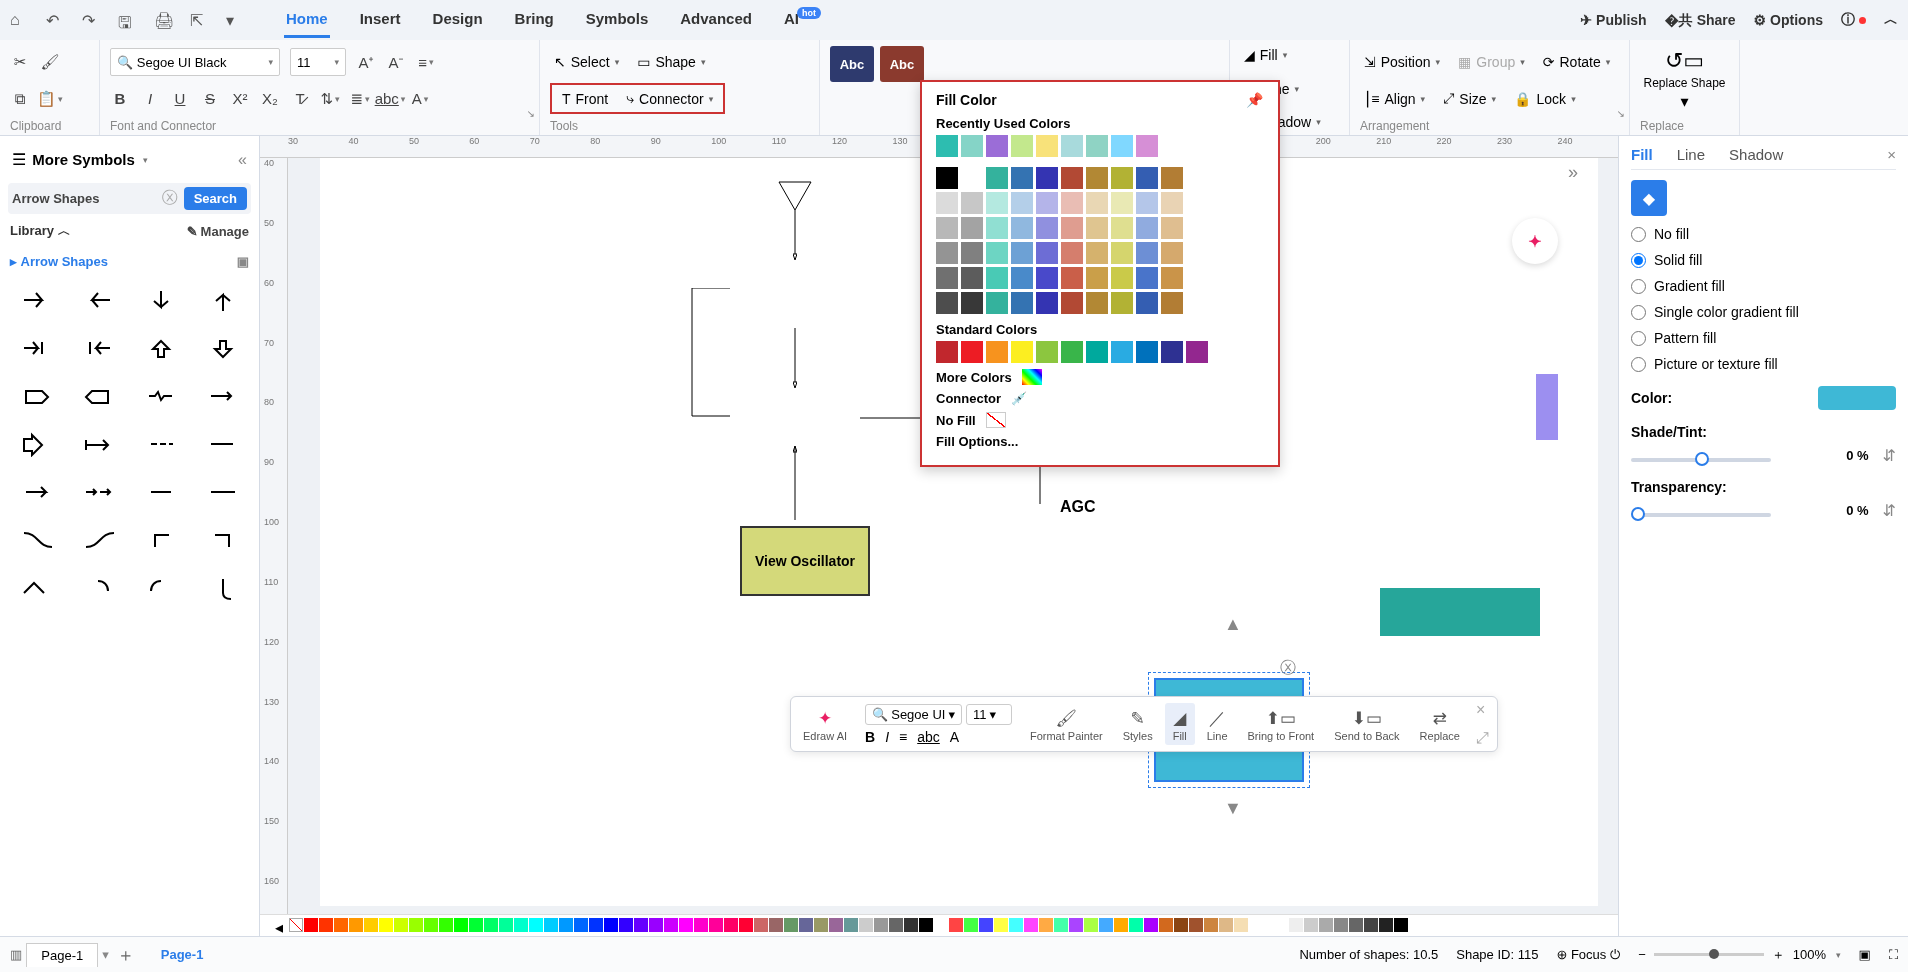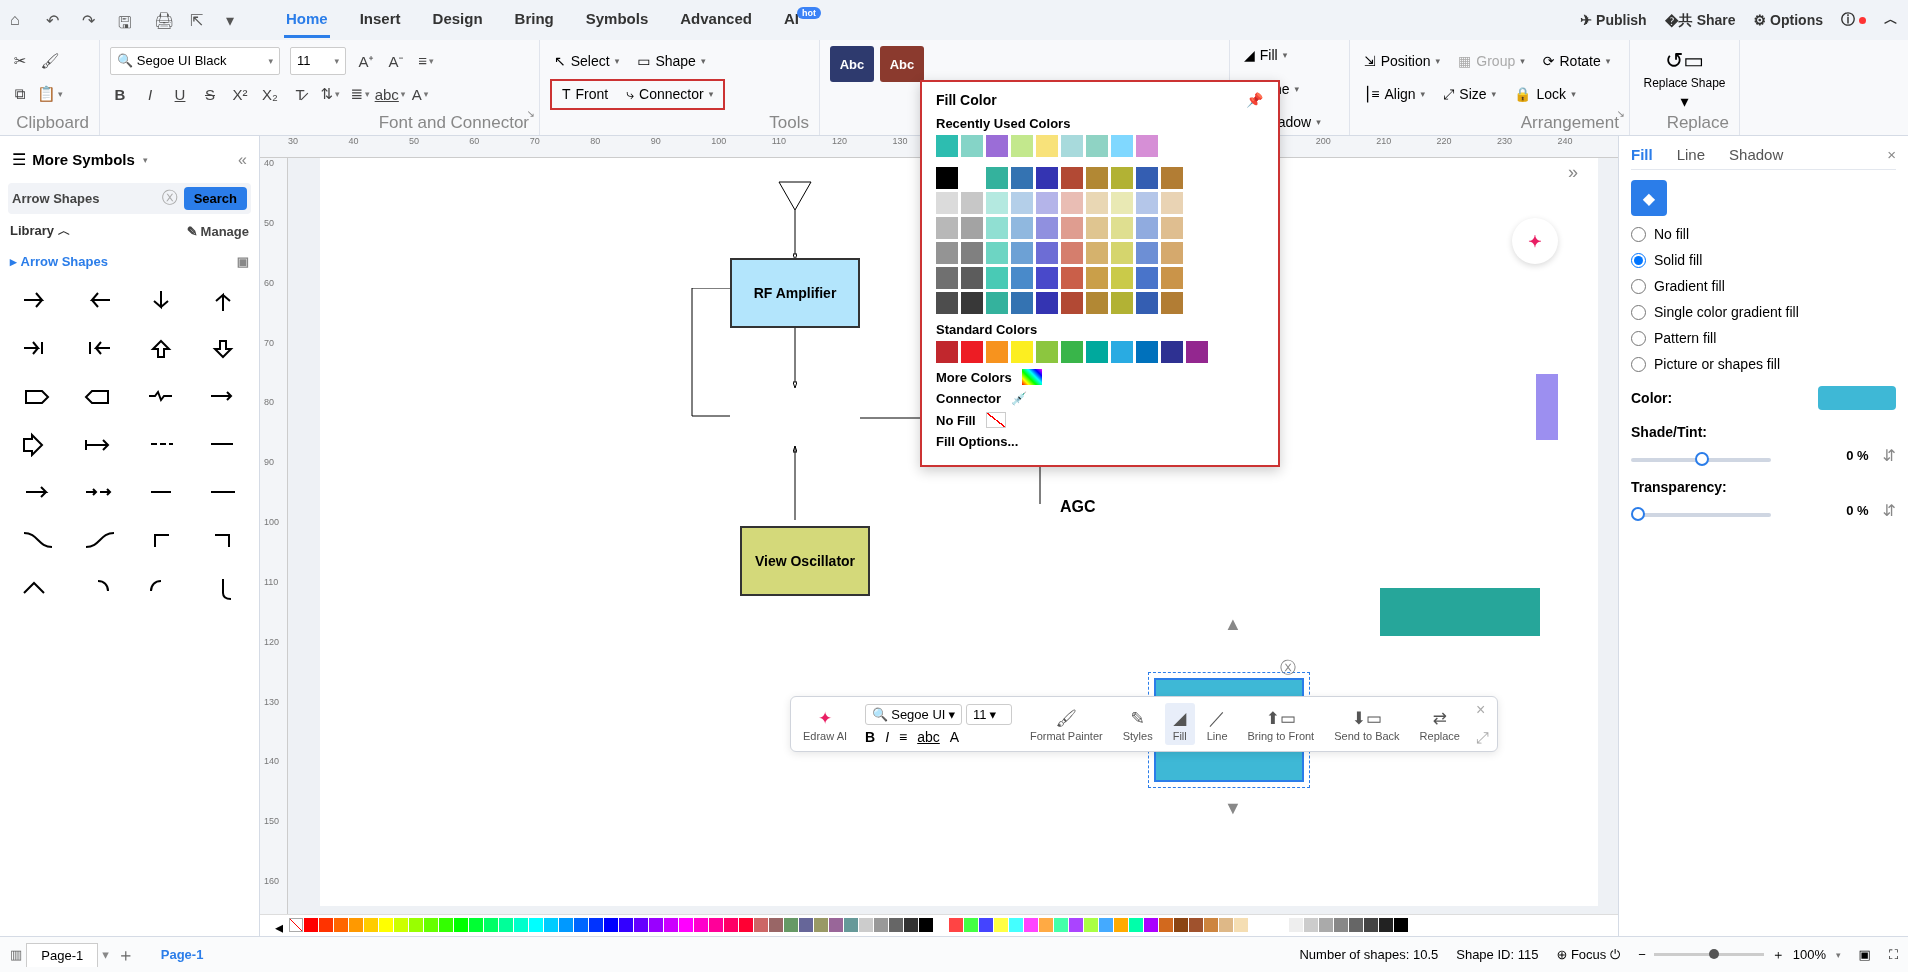--- a/index.html
+++ b/index.html
@@ -11,40 +11,40 @@
 .tabs { margin-left:40px; display:flex; gap:28px; }
 .tabs .tab { font-size:15px; font-weight:600; color:#333; cursor:pointer; padding:8px 2px; }
 .tabs .tab.active { color:#2b7de9; border-bottom:3px solid #2b7de9; }
 .hot { background:#3b82f6; color:#fff; font-size:9px; padding:1px 5px; border-radius:6px; position:relative; top:-8px; left:-2px;}
 .qbar .right { margin-left:auto; display:flex; gap:18px; align-items:center; }
 .qbar .ritem { display:flex; align-items:center; gap:4px; font-size:14px; font-weight:600; color:#333; cursor:pointer;}
 .noti-dot { width:7px; height:7px; background:#f33; border-radius:50%; }
 
 .ribbon { height:96px; background:#f8f9fb; border-bottom:1px solid #d5dbe5; display:flex; }
 .rgroup { border-right:1px solid #e0e4ec; padding:4px 10px 2px; display:flex; flex-direction:column; justify-content:space-between; }
-.rgroup .lbl { text-align:right; font-size:17px; color:#888; padding-top:2px;}
+.rgroup .lbl { text-align:left; font-size:12px; color:#888; padding-top:2px;}
 .rrow { display:flex; align-items:center; gap:10px; height:40px;}
 .rbtn { display:flex; align-items:center; gap:5px; cursor:pointer; font-size:14px; padding:3px 4px; }
 .rbtn .caret { font-size:9px; color:#666; }
 .fontbox { border:1px solid #ccc; background:#fff; height:28px; display:flex; align-items:center; padding:0 6px; font-size:13px; border-radius:2px;}
 .fbold{font-weight:bold;} .fital{font-style:italic;} .funder{text-decoration:underline;} .fstrike{text-decoration:line-through;}
 .ricon{width:20px;height:20px;color:#444;display:inline-flex;align-items:center;justify-content:center;font-size:15px;}
 .dd{font-size:9px;color:#777;margin-left:2px;}
 .redbox{border:2px solid #c33; padding:2px 6px; display:flex; gap:10px;}
 .abc{width:44px;height:36px;display:flex;align-items:center;justify-content:center;color:#fff;font-weight:bold;font-size:13px;border-radius:3px;}
 .dl{position:absolute;right:4px;bottom:16px;font-size:10px;color:#888;cursor:pointer;}
 
 .main { display:flex; height:calc(100% - 40px - 96px - 36px); }
 .sidebar { width:260px; background:#fff; border-right:1px solid #d5dbe5; padding:8px; overflow:hidden;}
 .morebar{display:flex;align-items:center;gap:6px;padding:6px 4px;}
 .morebar .t{font-weight:700;font-size:15px;}
 .collapse{margin-left:auto;color:#888;cursor:pointer;}
 .searchrow{display:flex;gap:6px;margin:8px 0;background:#f1f3f7;border-radius:4px;padding:4px;align-items:center;}
 .searchrow .sch{flex:1;font-size:13px;font-weight:600;color:#444;}
-.searchbtn{background:#2b7de9;color:#000000;font-size:13px;padding:4px 10px;border-radius:4px;font-weight:600;cursor:pointer;text-align:center;}
+.searchbtn{background:#2b7de9;color:#ffffff;font-size:13px;padding:4px 10px;border-radius:4px;font-weight:600;cursor:pointer;text-align:center;}
 .librow{display:flex;align-items:center;font-size:13px;font-weight:600;margin:8px 2px;color:#333;}
 .librow .mg{margin-left:auto;display:flex;align-items:center;gap:3px;color:#444;cursor:pointer;}
 .cat{color:#2b7de9;font-size:13px;font-weight:600;padding:6px 2px;display:flex;align-items:center;gap:4px;}
 .shapegrid{display:grid;grid-template-columns:repeat(4,1fr);gap:10px;padding:6px 2px;}
 .shp{height:38px;border:none;display:flex;align-items:center;justify-content:center;color:#999;}
 .shp svg{width:34px;height:26px;stroke:#aaa;fill:none;stroke-width:2;}
 
 .canvaswrap{flex:1;position:relative;background:#eef1f5;overflow:hidden;}
 .rulerh{height:22px;background:#f3f5f8;border-bottom:1px solid #ccc;display:flex;font-size:9px;color:#777;padding-left:28px;}
 .rulerh span{width:75px;text-align:left;}
@@ -485,21 +485,20 @@
       </div>
     <div class="page">
 
       <svg style="position:absolute;left:455px;top:20px" width="40" height="36">
           <polygon points="20,32 4,4 36,4" fill="#e53935" stroke="#333"></polygon>
         </svg>
       <svg style="position:absolute;left:473px;top:52px" width="4" height="50">
           <line x1="2" y1="0" x2="2" y2="44"></line>
           <polygon points="0,44 4,44 2,50" fill="#000"></polygon>
         </svg>
-      <div class="blk" style="left:410px;top:100px;width:130px;height:70px;background:#b3e5fc">RF Amplifier</div>
       <svg style="position:absolute;left:473px;top:170px" width="4" height="60">
           <line x1="2" y1="0" x2="2" y2="54"></line>
           <polygon points="0,54 4,54 2,60" fill="#000"></polygon>
         </svg>
       <svg style="position:absolute;left:540px;top:256px" width="110" height="8">
           <line x1="0" y1="4" x2="104" y2="4"></line>
           <polygon points="104,1 104,7 110,4" fill="#000"></polygon>
         </svg>
       <div class="blk" style="left:650px;top:228px;width:140px;height:58px;background:#fff176">IF Amplifier</div>
       <svg style="position:absolute;left:790px;top:256px" width="70" height="8">
@@ -622,21 +621,21 @@
     <label class="radio">
         <input type="radio" name="f" style="">
         <span>Single color gradient fill</span>
       </label>
     <label class="radio">
         <input type="radio" name="f" style="">
         <span>Pattern fill</span>
       </label>
     <label class="radio">
         <input type="radio" name="f" style="">
-        <span>Picture or shapes fill</span>
+        <span>Picture or texture fill</span>
       </label>
     <div class="proprow">
         <span>Color:</span>
         <div class="colorbox"></div>
       </div>
     <div class="proprow">
         <span>Shade/Tint:</span>
       </div>
     <div class="sliderrow">
         <div class="slider">

